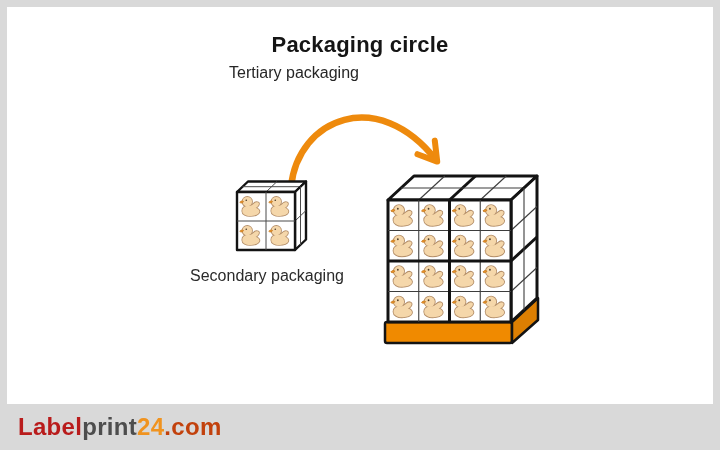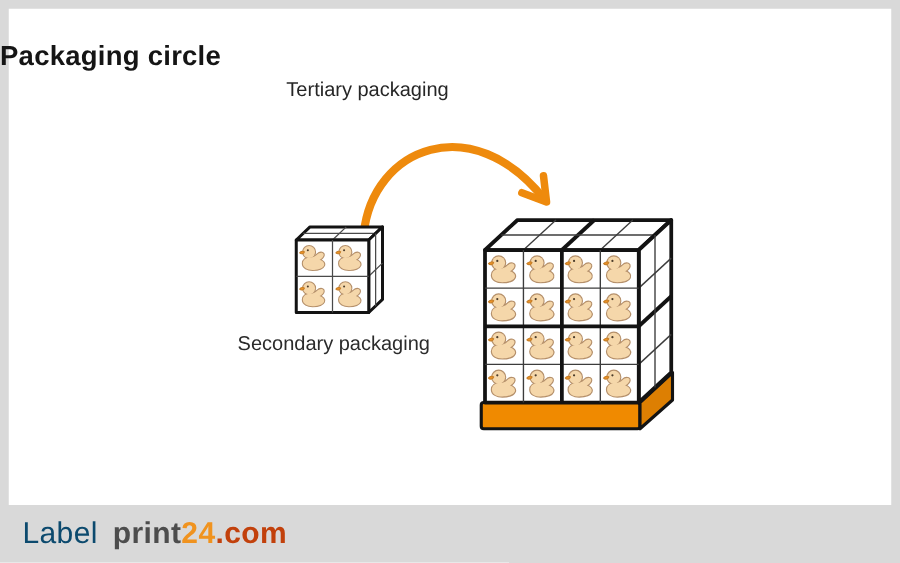--- a/index.html
+++ b/index.html
@@ -6,41 +6,41 @@
   body{
     width:720px;height:450px;position:relative;overflow:hidden;
     background:#d9d9d9;
     font-family:"Liberation Sans", sans-serif;
   }
   .canvas{
     position:absolute;left:7px;top:7px;width:706px;height:397px;
     background:#ffffff;
   }
   .title{
-    position:absolute;left:0;top:32px;width:720px;
+    position:absolute;left:0;top:32px;width:720px;text-align:center;
     font-size:22px;font-weight:bold;color:#151515;letter-spacing:.2px;
   }
   .subtitle{
     position:absolute;left:0;top:64px;width:588px;text-align:center;
     font-size:16px;color:#262626;
   }
   .diagram-svg{position:absolute;left:0;top:0;width:720px;height:450px;}
   .lbl{
     position:absolute;font-size:16px;color:#2b2b2b;text-align:center;
   }
   .lbl-secondary{left:117px;top:267px;width:300px;text-align:center;}
   .lbl-tertiary{left:306px;top:344px;width:310px;line-height:26px;}
   .footer{
     position:absolute;left:0;top:404px;width:720px;height:46px;
     background:#d9d9d9;display:flex;align-items:center;padding-left:18px;
     box-sizing:border-box;
   }
   .logo{font-size:24px;letter-spacing:.3px;white-space:nowrap;}
-  .logo .p1{color:#0c4a6e;font-weight:400;}
-  .logo .p2{color:#4d4d4d;font-weight:700;margin-left:12px;}
+  .logo .p1{color:#b91c1c;font-weight:700;}
+  .logo .p2{color:#4d4d4d;font-weight:700;}
   .logo .p3{color:#f0931f;font-weight:700;}
   .logo .p4{color:#c2410c;font-weight:700;}
   
   .face{fill:#ffffff;stroke:#131313;stroke-width:3;stroke-linejoin:round;}
   .face-sm{fill:#ffffff;stroke:#131313;stroke-width:2.4;stroke-linejoin:round;}
   .gthin{stroke:#3c3c3c;stroke-width:1.1;}
   .gheavy{stroke:#131313;stroke-width:3;}
   .gthin-sm{stroke:#4a4a4a;stroke-width:1;}
   .pallet-front{fill:#f08a00;stroke:#131313;stroke-width:2.5;stroke-linejoin:round;}
   .pallet-side{fill:#dd7f02;stroke:#131313;stroke-width:2.5;stroke-linejoin:round;}

